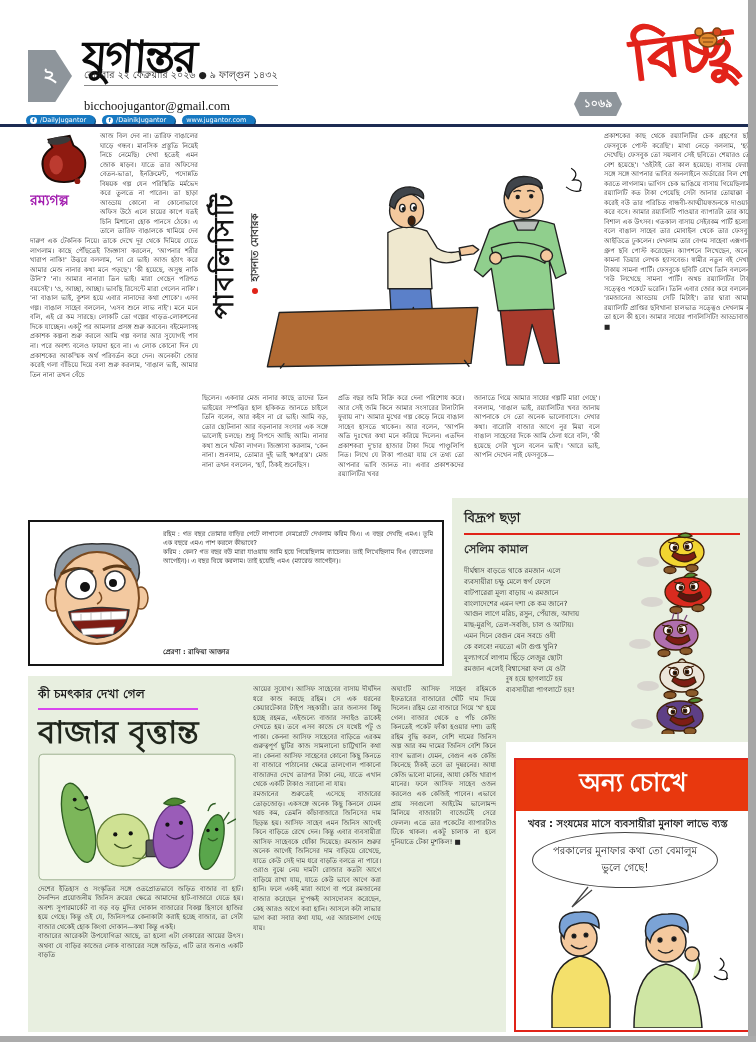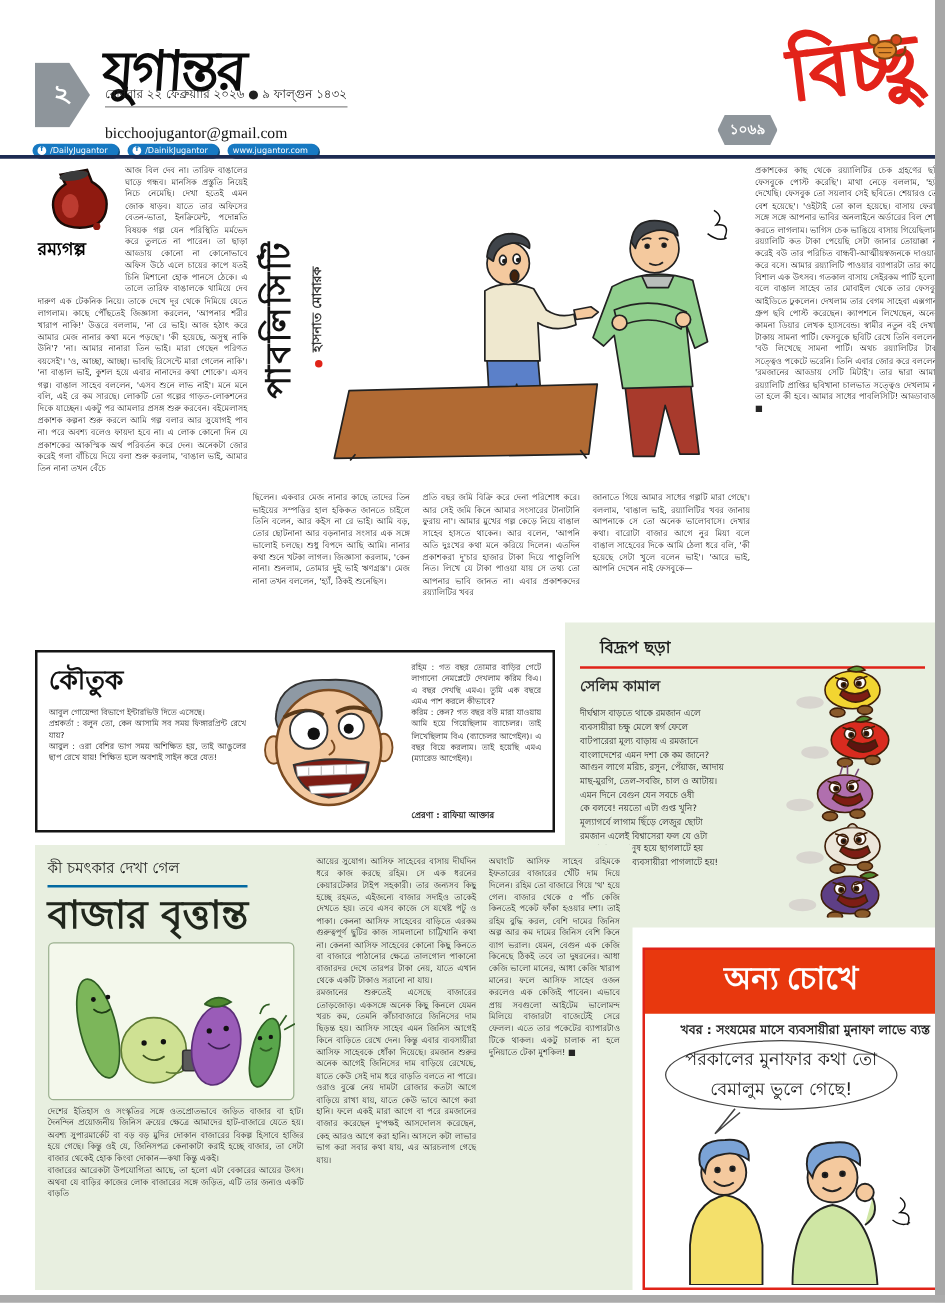--- a/index.html
+++ b/index.html
@@ -19,60 +19,60 @@
   .pill-ic{width:7px;height:7px;border-radius:50%;background:#fff;color:#1779c2;font-size:5.5px;font-weight:bold;display:flex;align-items:center;justify-content:center;}
   .hrule{left:0;top:124px;width:748px;height:3px;background:#1c2b52;}
   .bichchu{right:14px;top:26px;font-size:58px;font-weight:900;color:#e2231a;transform:rotate(-7deg);font-family:"Liberation Serif",serif;line-height:1;text-shadow:1px 1px 0 #e2231a;}
   .issuehex{left:574px;top:92px;width:48px;height:24px;background:#8e959b;
     clip-path:polygon(12% 0,88% 0,100% 50%,88% 100%,12% 100%,0 50%);
     display:flex;align-items:center;justify-content:center;color:#fff;font-size:11px;font-weight:bold;}
   
   .bodytxt{font-size:6.6px;line-height:1.45;color:#262626;text-align:justify;overflow:hidden;}
   .colL{left:30px;top:132px;width:168px;height:386px;}
   .brandbox{float:left;width:66px;height:96px;margin:0 4px 2px 0;}
-  .brandlabel{color:#000000;font-weight:bold;font-size:14px;margin-top:2px;}
+  .brandlabel{color:#a21caf;font-weight:bold;font-size:14px;margin-top:2px;}
   .cartoonwrap{left:202px;top:130px;width:398px;height:260px;display:flex;}
   .verttitle{writing-mode:vertical-rl;transform:rotate(180deg);font-size:27px;font-weight:bold;color:#141414;letter-spacing:2px;height:250px;text-align:center;}
   .vertauthor{writing-mode:vertical-rl;transform:rotate(180deg);font-size:10px;font-weight:bold;color:#333;height:250px;text-align:center;padding-top:4px;}
   .reddot{display:inline-block;width:6px;height:6px;border-radius:50%;background:#e02318;margin:3px 0;}
   .ucols{left:202px;top:394px;width:398px;height:124px;display:flex;gap:10px;}
   .ucol{flex:1;height:124px;}
   .colR{left:604px;top:132px;width:148px;height:386px;}
   
   .koutuk{left:28px;top:520px;width:416px;height:146px;border:2px solid #151515;background:#fff;padding:6px 9px;box-sizing:border-box;display:flex;gap:8px;}
   .kt-left{width:158px;}
   .kt-title{font-size:21px;font-weight:bold;color:#111;font-family:"Liberation Serif",serif;margin-bottom:3px;}
   .kt-joke{font-size:6.4px;line-height:1.42;color:#262626;text-align:justify;white-space:pre-line;overflow:hidden;}
   .kt-face{width:116px;display:flex;align-items:center;justify-content:center;}
   .kt-right{flex:1;padding-top:2px;}
   .kt-credit{font-size:6.8px;font-weight:bold;text-align:left;margin-top:4px;color:#222;}
   
   .chora{left:452px;top:498px;width:300px;height:244px;background:#e8efe0;padding:10px 12px;box-sizing:border-box;}
-  .chora-label{font-size:13px;font-weight:bold;color:#1c1c1c;margin-left:16px;}
+  .chora-label{font-size:13px;font-weight:bold;color:#1c1c1c;}
   .chora-rule{width:100%;height:2px;background:#e02318;margin:4px 0 6px 0;}
   .chora-title{font-size:24px;font-weight:bold;color:#161616;margin:2px 0 2px 0;}
   .chora-author{font-size:11.5px;font-weight:bold;color:#2a2a2a;margin-bottom:6px;}
   .chora-lines{font-size:7px;line-height:1.55;color:#262626;width:152px;}
   .chora-veg{position:absolute;right:8px;top:34px;width:128px;height:202px;}
   
   .bazar{left:28px;top:676px;width:478px;height:356px;background:#e8efe0;padding:9px 10px;box-sizing:border-box;display:flex;gap:10px;}
   .bz-a{width:205px;display:flex;flex-direction:column;}
-  .bz-kicker{font-size:12px;font-weight:normal;color:#1b1b1b;display:inline-block;border-bottom:2px solid #0369a1;padding-bottom:3px;width:160px;}
+  .bz-kicker{font-size:12px;font-weight:bold;color:#1b1b1b;display:inline-block;border-bottom:2px solid #d946ef;padding-bottom:3px;width:160px;}
   .bz-title{font-size:31px;font-weight:900;color:#20261c;line-height:1.05;margin:6px 0 4px 0;}
   .bz-byline{font-size:10.5px;font-weight:bold;color:#222;display:flex;align-items:center;gap:5px;margin-bottom:5px;}
   .bz-cartoon{width:198px;height:128px;}
   .bz-a .bodytxt{flex:1;margin-top:4px;}
   .bz-b{width:128px;}
   .bz-c{flex:1;}
   .bz-b .bodytxt,.bz-c .bodytxt{height:332px;}
   
   .onno{left:514px;top:758px;width:238px;height:274px;border:2px solid #e02318;background:#fff;box-sizing:border-box;}
   .onno-banner{background:#e8380e;color:#fff;font-size:25px;font-weight:900;text-align:center;padding:3px 0 5px 0;font-family:"Liberation Serif",serif;}
-  .onno-news{font-size:10px;font-weight:bold;color:#1d1d1d;text-align:right;padding:5px 6px 2px 2px;}
-  .bubble{position:absolute;left:16px;top:72px;width:186px;height:56px;border:1.5px solid #444;border-radius:50%;display:flex;align-items:center;justify-content:center;text-align:center;font-size:14px;color:#222;padding:4px 12px;box-sizing:border-box;background:#fff;}
+  .onno-news{font-size:10px;font-weight:bold;color:#1d1d1d;text-align:left;padding:5px 6px 2px 12px;}
+  .bubble{position:absolute;left:16px;top:72px;width:186px;height:56px;border:1.5px solid #444;border-radius:50%;display:flex;align-items:center;justify-content:center;text-align:center;font-size:10px;color:#222;padding:4px 12px;box-sizing:border-box;background:#fff;}
   .bubble-tail{position:absolute;left:52px;top:126px;width:26px;height:22px;}
   .onno-men{position:absolute;left:8px;bottom:2px;width:214px;height:128px;}
   
   .edge-r{position:absolute;right:0;top:0;width:8px;height:1042px;background:#a7a7a7;}
   .edge-b{position:absolute;left:0;bottom:0;width:756px;height:6px;background:#ababab;}
 </style>
 </head>
 <body>
 
 <div class="stage">
@@ -165,26 +165,20 @@
 
   <div class="abs ucols">
     <div class="ucol bodytxt">ছিলেন। একবার মেজ নানার কাছে তাদের তিন ভাইয়ের সম্পত্তির হাল হকিকত জানতে চাইলে তিনি বলেন, আর কইস না রে ভাই। আমি বড়, তোর ছোটনানা আর বড়নানার সংসার এক সঙ্গে ভালোই চলছে। শুধু বিপদে আছি আমি। নানার কথা শুনে খটকা লাগল। জিজ্ঞাসা করলাম, 'কেন নানা। শুনলাম, তোমার দুই ভাই ঋণগ্রস্ত'। মেজ নানা তখন বললেন, 'হ্যাঁ, ঠিকই শুনেছিস।</div>
     <div class="ucol bodytxt">প্রতি বছর জমি বিক্রি করে দেনা পরিশোধ করে। আর সেই জমি কিনে আমার সংসারের টানাটানি ফুরায় না'। আমার মুখের গল্প কেড়ে নিয়ে বাঙাল সাহেব হাসতে থাকেন। আর বলেন, 'আপনি অতি দুঃখের কথা মনে করিয়ে দিলেন। এতদিন প্রকাশকরা দু'চার হাজার টাকা দিয়ে পাণ্ডুলিপি নিত। লিখে যে টাকা পাওয়া যায় সে তথ্য তো আপনার ভাবি জানত না। এবার প্রকাশকদের রয়্যালিটির খবর</div>
     <div class="ucol bodytxt">জানাতে গিয়ে আমার সাধের গল্পটি মারা গেছে'। বললাম, 'বাঙাল ভাই, রয়্যালিটির খবর জানায় আপনাকে সে তো অনেক ভালোবাসে। দেখার কথা। বারোটা বাজার আগে নুর মিয়া বলে বাঙাল সাহেবের দিকে আমি ঠেলা ধরে বলি, 'কী হয়েছে সেটা খুলে বলেন ভাই'। 'আরে ভাই, আপনি দেখেন নাই ফেসবুকে—</div>
   </div>
 
   <div class="abs colR bodytxt">প্রকাশকের কাছ থেকে রয়্যালিটির চেক গ্রহণের ছবি ফেসবুকে পোস্ট করেছি'। মাথা নেড়ে বললাম, 'হ্যাঁ, দেখেছি। ফেসবুক তো সয়লাব সেই ছবিতে। শেয়ারও তো বেশ হয়েছে'। 'ওইটাই তো কাল হয়েছে। বাসায় ফেরার সঙ্গে সঙ্গে আপনার ভাবির অনলাইনে অর্ডারের বিল শোধ করতে লাগলাম। ভাগিস চেক ভাঙিয়ে বাসায় গিয়েছিলাম। রয়্যালিটি কত টাকা পেয়েছি সেটা জানার তোয়াক্কা না করেই বউ তার পরিচিত বান্ধবী-আত্মীয়স্বজনকে দাওয়াত করে বসে। আমার রয়্যালিটি পাওয়ার ব্যাপারটা তার কাছে বিশাল এক উৎসব। গতকাল বাসায় সেইরকম পার্টি হলো'। বলে বাঙাল সাহেব তার মোবাইল থেকে তার ফেসবুক আইডিতে ঢুকলেন। দেখলাম তার বেগম সাহেবা এক্সগানা গ্রুপ ছবি পোস্ট করেছেন। ক্যাপশনে লিখেছেন, অনেক কামনা ডিয়ার লেখক হ্যাসবেন্ড। স্বামীর নতুন বই দেখার টাকায় সামনা পার্টি। ফেসবুকে ছবিটি রেখে তিনি বললেন, 'বউ লিখেছে সামনা পার্টি। অথচ রয়্যালিটির টাকা সত্ত্বেও পকেটে ভরেনি। তিনি এবার জোর করে বললেন, 'রমজানের আড্ডায় সেটি মিটাই'। তার দ্বারা আমার রয়্যালিটি প্রাপ্তির ছবিখানা চালভাত সত্ত্বেও দেখলাম না তা হলে কী হবে। আমার সাধের পাবলিসিটি! আড্ডাবাজ। ■</div>
 
   <div class="abs koutuk">
-    <div class="kt-left">
-      <div class="kt-title">কৌতুক</div>
-      <div class="kt-joke" style="height:102px;">আবুল গোয়েন্দা বিভাগে ইন্টারভিউ দিতে এসেছে।
-প্রশ্নকর্তা : বলুন তো, কেন আসামি সব সময় ফিঙ্গারপ্রিন্ট রেখে যায়?
-আবুল : ওরা বেশির ভাগ সময় অশিক্ষিত হয়, তাই আঙুলের ছাপ রেখে যায়! শিক্ষিত হলে অবশ্যই সাইন করে যেত!</div>
-    </div>
     <div class="kt-face">
       <svg viewBox="0 0 112 118" width="112" height="124">
         <path d="M14 36 Q18 8 56 10 Q94 8 98 32 Q100 46 92 52 L20 54 Q12 46 14 36 Z" fill="#8e99a4" stroke="#333" stroke-width="1.5"></path>
         <ellipse cx="12" cy="66" rx="7" ry="11" fill="#f3c9a0" stroke="#7a4a20" stroke-width="1.5"></ellipse>
         <ellipse cx="100" cy="64" rx="7" ry="11" fill="#f3c9a0" stroke="#7a4a20" stroke-width="1.5"></ellipse>
         <ellipse cx="56" cy="64" rx="42" ry="46" fill="#f3c9a0" stroke="#7a4a20" stroke-width="2"></ellipse>
         <path d="M20 40 Q36 30 52 38 M62 36 Q76 28 90 36" fill="none" stroke="#5c3a18" stroke-width="3"></path>
         <circle cx="40" cy="50" r="15" fill="#fff" stroke="#333" stroke-width="1.5"></circle>
             <circle cx="44" cy="53" r="5" fill="#111"></circle>
         <circle cx="74" cy="47" r="10" fill="#fff" stroke="#333" stroke-width="1.5"></circle>

